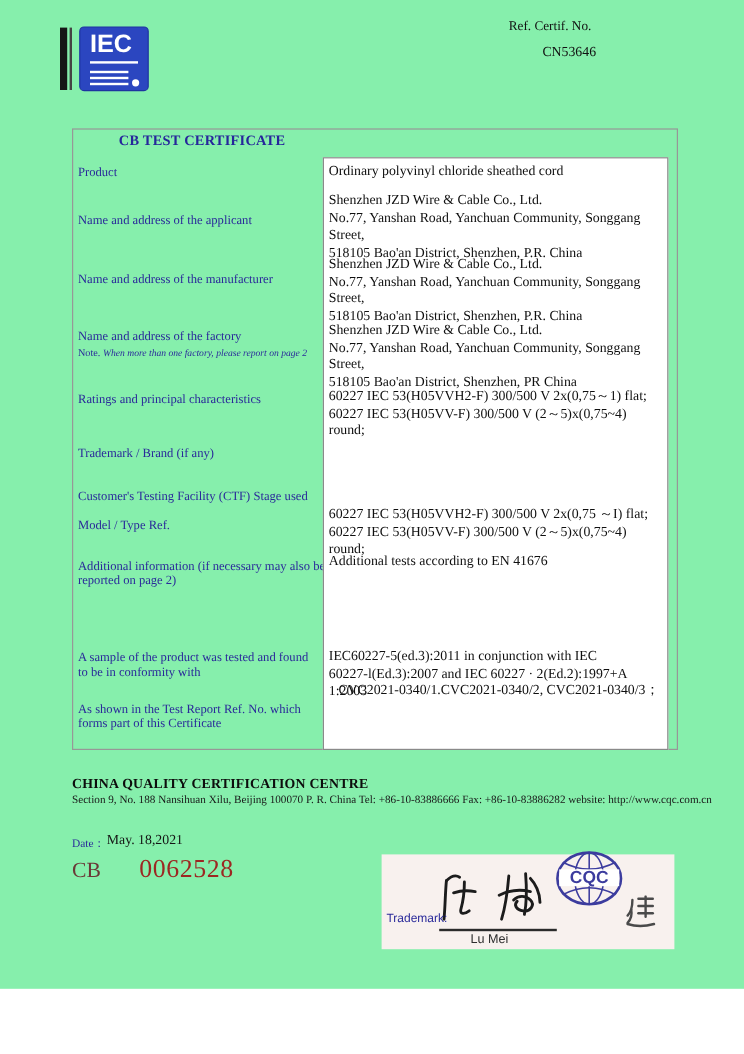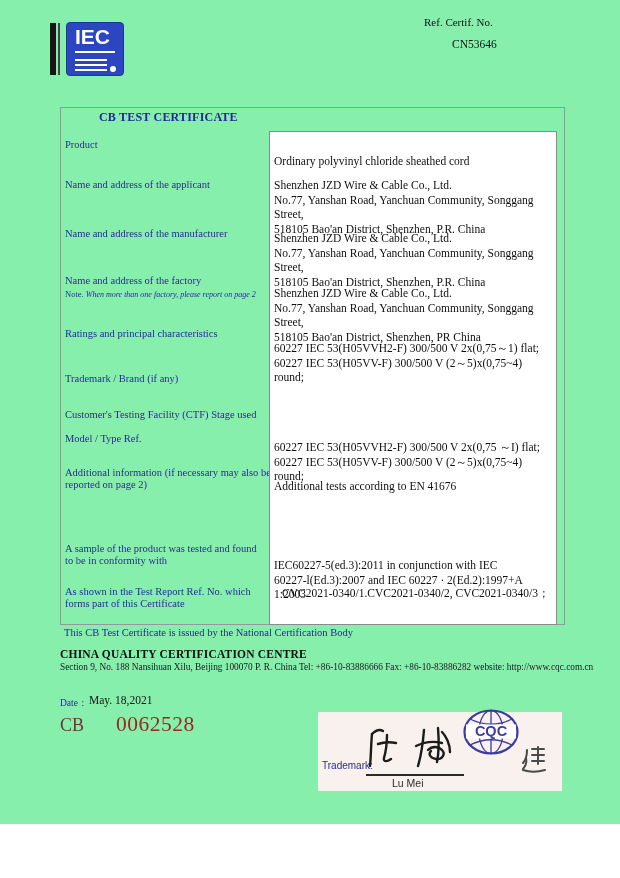--- a/index.html
+++ b/index.html
@@ -25,21 +25,21 @@
 
   .scheme { left:60px; top:73px; width:522px; font-weight:bold; font-size:11.5px; line-height:13.5px; color:#0d0d0d; }
 
   
   .outer-box { left:60px; top:107px; width:505px; height:518px; border:1px solid #979797; }
   .cert-title { position:absolute; left:4px; top:2px; color:#26269b; font-weight:bold; font-size:12px; letter-spacing:0.2px;margin-left:34px; }
   .lbl { position:absolute; left:4px; color:#2a2a9a; font-size:10.5px; line-height:12px; width:200px; }
   .note-line { position:absolute; left:4px; color:#2a2a9a; font-size:8.5px; width:220px; }
   .note-italic { font-style:italic; font-size:8px; }
   .inner-box { position:absolute; left:208px; top:23px; width:288px; height:494px; border:1px solid #8a8a8a; background:#fff; }
-  .val { position:absolute; left:4px; width:281px; font-size:11.5px; line-height:14.6px; color:#0f0f0f; white-space:pre-line;margin-top:18px; }
+  .val { position:absolute; left:4px; width:281px; font-size:11.5px; line-height:14.6px; color:#0f0f0f; white-space:pre-line; }
 
   .issued-note { left:64px; top:627px; color:#26269b; font-size:10.5px; }
 
   
   .org-name { left:60px; top:648px; font-weight:bold; font-size:11.5px; color:#0d0d0d; letter-spacing:0.2px; }
   .org-addr { left:60px; top:662px; font-size:9.3px; color:#181818; }
   .date-label { left:60px; top:697px; color:#2a2a9a; font-size:9.5px; }
   .date-value { left:89px; top:694px; font-size:11.5px; color:#141414; }
   .cb-line { left:60px; top:712px; }
   .cb-prefix { color:#6a3837; font-size:18px; vertical-align:baseline; }
@@ -109,21 +109,20 @@
 60227 IEC 53(H05VV-F) 300/500 V (2～5)x(0,75~4) round;</div>
       <div class="val" style="top:290px;">60227 IEC 53(H05VVH2-F) 300/500 V 2x(0,75 ～I) flat;
 60227 IEC 53(H05VV-F) 300/500 V (2～5)x(0,75~4) round;</div>
       <div class="val" style="top:329px;">Additional tests according to EN 41676</div>
       <div class="val" style="top:408px;">IEC60227-5(ed.3):2011 in conjunction with IEC
 60227-l(Ed.3):2007 and IEC 60227 · 2(Ed.2):1997+A 1:2003</div>
       <div class="val" style="top:436px; left:12px;">CVC2021-0340/1.CVC2021-0340/2, CVC2021-0340/3；</div>
     </div>
   </div>
 
-  <div class="abs issued-note">This CB Test Certificate is issued by the National Certification Body</div>
 
   <div class="abs org-name">CHINA QUALITY CERTIFICATION CENTRE</div>
   <div class="abs org-addr">Section 9, No. 188 Nansihuan Xilu, Beijing 100070 P. R. China Tel: +86-10-83886666 Fax: +86-10-83886282 website: http://www.cqc.com.cn</div>
 
   <div class="abs date-label">Date：</div>
   <div class="abs date-value">May. 18,2021</div>
 
   <div class="abs cb-line">
     <span class="cb-prefix">CB</span>
     <span class="cb-number">0062528</span>

